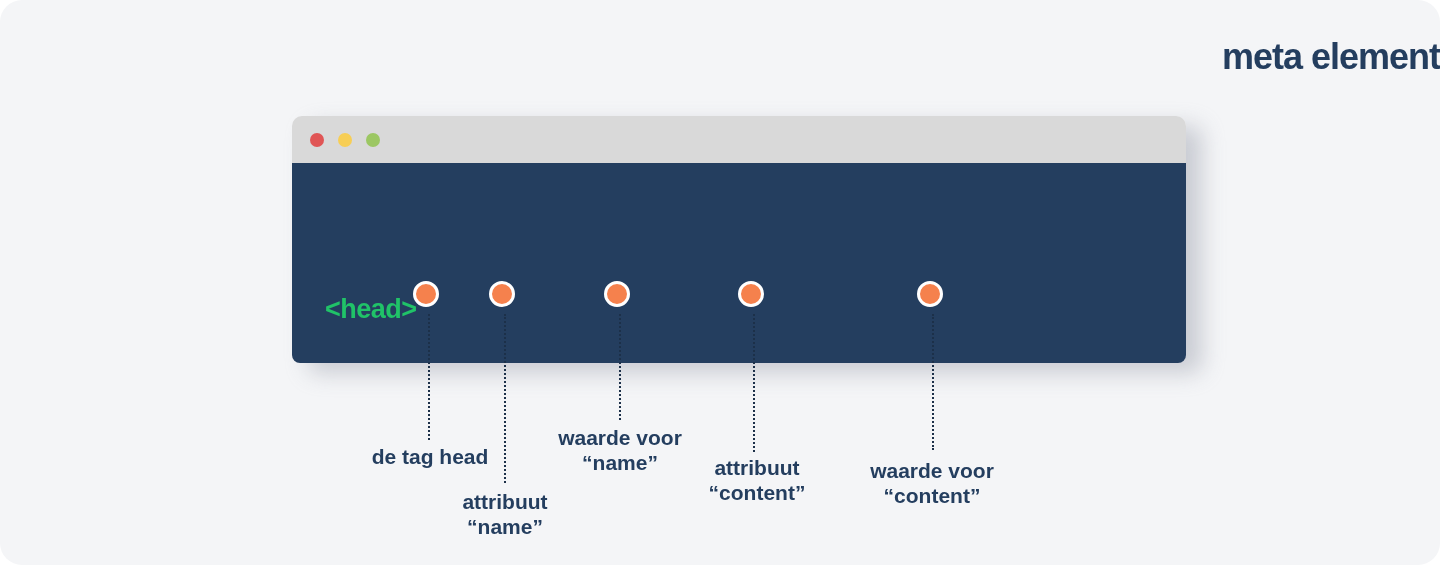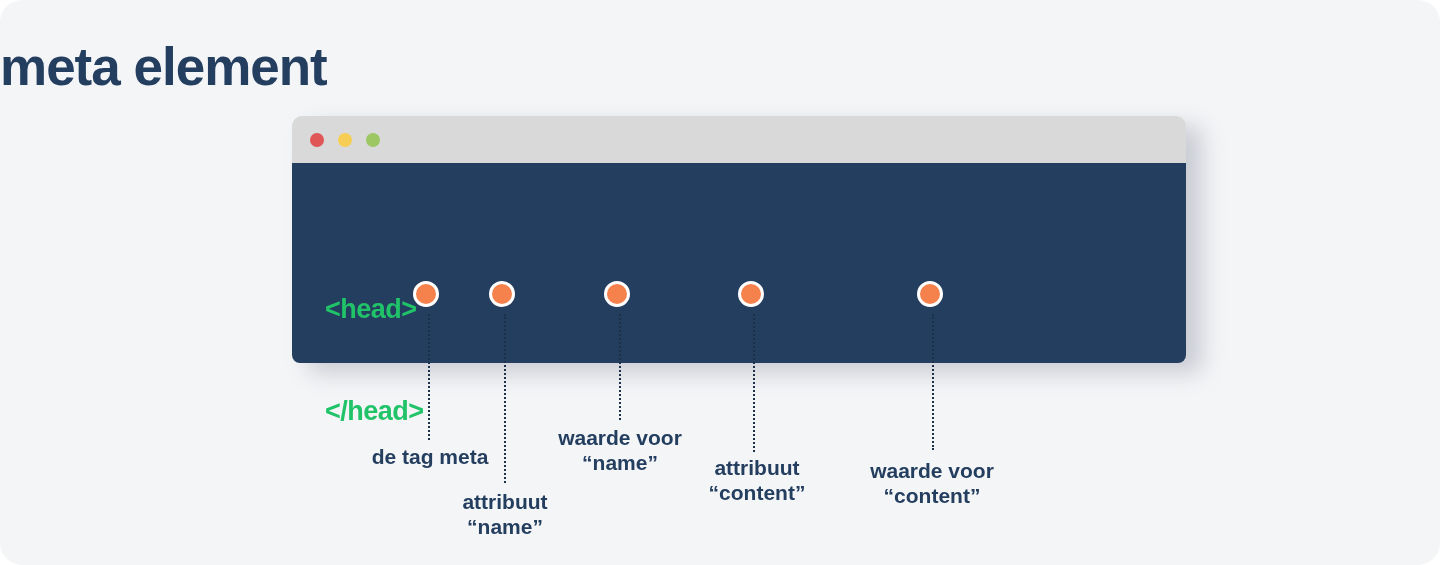--- a/index.html
+++ b/index.html
@@ -3,21 +3,21 @@
 <meta charset="utf-8">
 <style>
   * { margin:0; padding:0; box-sizing:border-box; }
   html,body { width:1440px; height:565px; background:#ffffff; font-family:"Liberation Sans", sans-serif; }
   .card {
     position:absolute; left:0; top:0; width:1440px; height:565px;
     background:var(--card_bg,#f4f5f7); border-radius:22px; overflow:hidden;
   }
   .page-title {
     position:absolute; top:36px; left:0; width:100%;
-    text-align:left; font-size:53px; font-weight:bold; letter-spacing:-1px;
+    text-align:right; font-size:36px; font-weight:bold; letter-spacing:-1px;
     color:var(--navy,#243e5f);
   }
   .window {
     position:absolute; left:292px; top:116px; width:894px; height:247px;
     border-radius:10px;
     box-shadow:16px 10px 22px rgba(150,155,168,0.45);
   }
   .titlebar {
     height:47px; background:var(--titlebar,#d9d9d9);
     border-radius:10px 10px 0 0;
@@ -75,38 +75,37 @@
 
   <div class="window">
     <div class="titlebar">
       <span class="dot red"></span>
       <span class="dot yellow"></span>
       <span class="dot green"></span>
     </div>
     <div class="win-body"></div>
     <div class="code">
       <div class="ln-green">&lt;head&gt;</div>
-      <div class="ln-green">&lt;/head&gt;</div>
     </div>
   </div>
 
   <span class="marker m0"></span>
   <span class="marker m1"></span>
   <span class="marker m2"></span>
   <span class="marker m3"></span>
   <span class="marker m4"></span>
 
   <span class="dline l0"></span>
   <span class="dline l1"></span>
   <span class="dline l2"></span>
   <span class="dline l3"></span>
   <span class="dline l4"></span>
 
   <div class="label a0">
-    <span>de tag meta</span>
+    <span>de tag head</span>
     <span></span>
   </div>
   <div class="label a1">
     <span>attribuut</span>
     <span>“name”</span>
   </div>
   <div class="label a2">
     <span>waarde voor</span>
     <span>“name”</span>
   </div>

